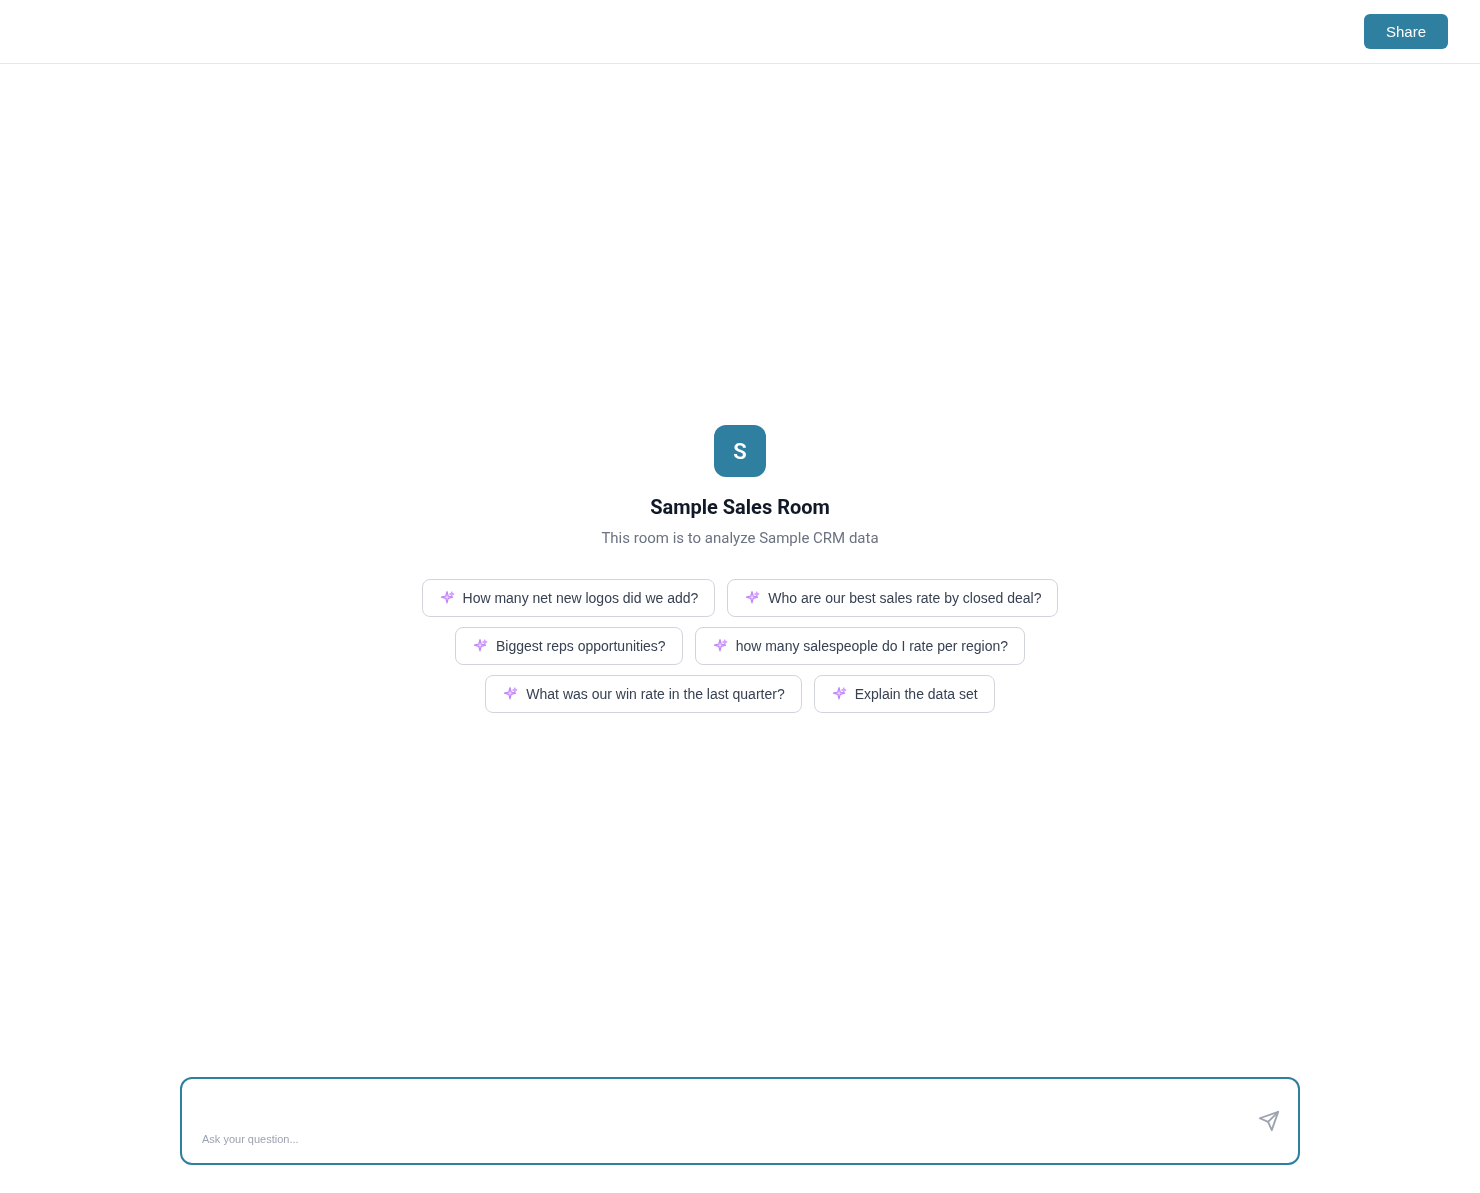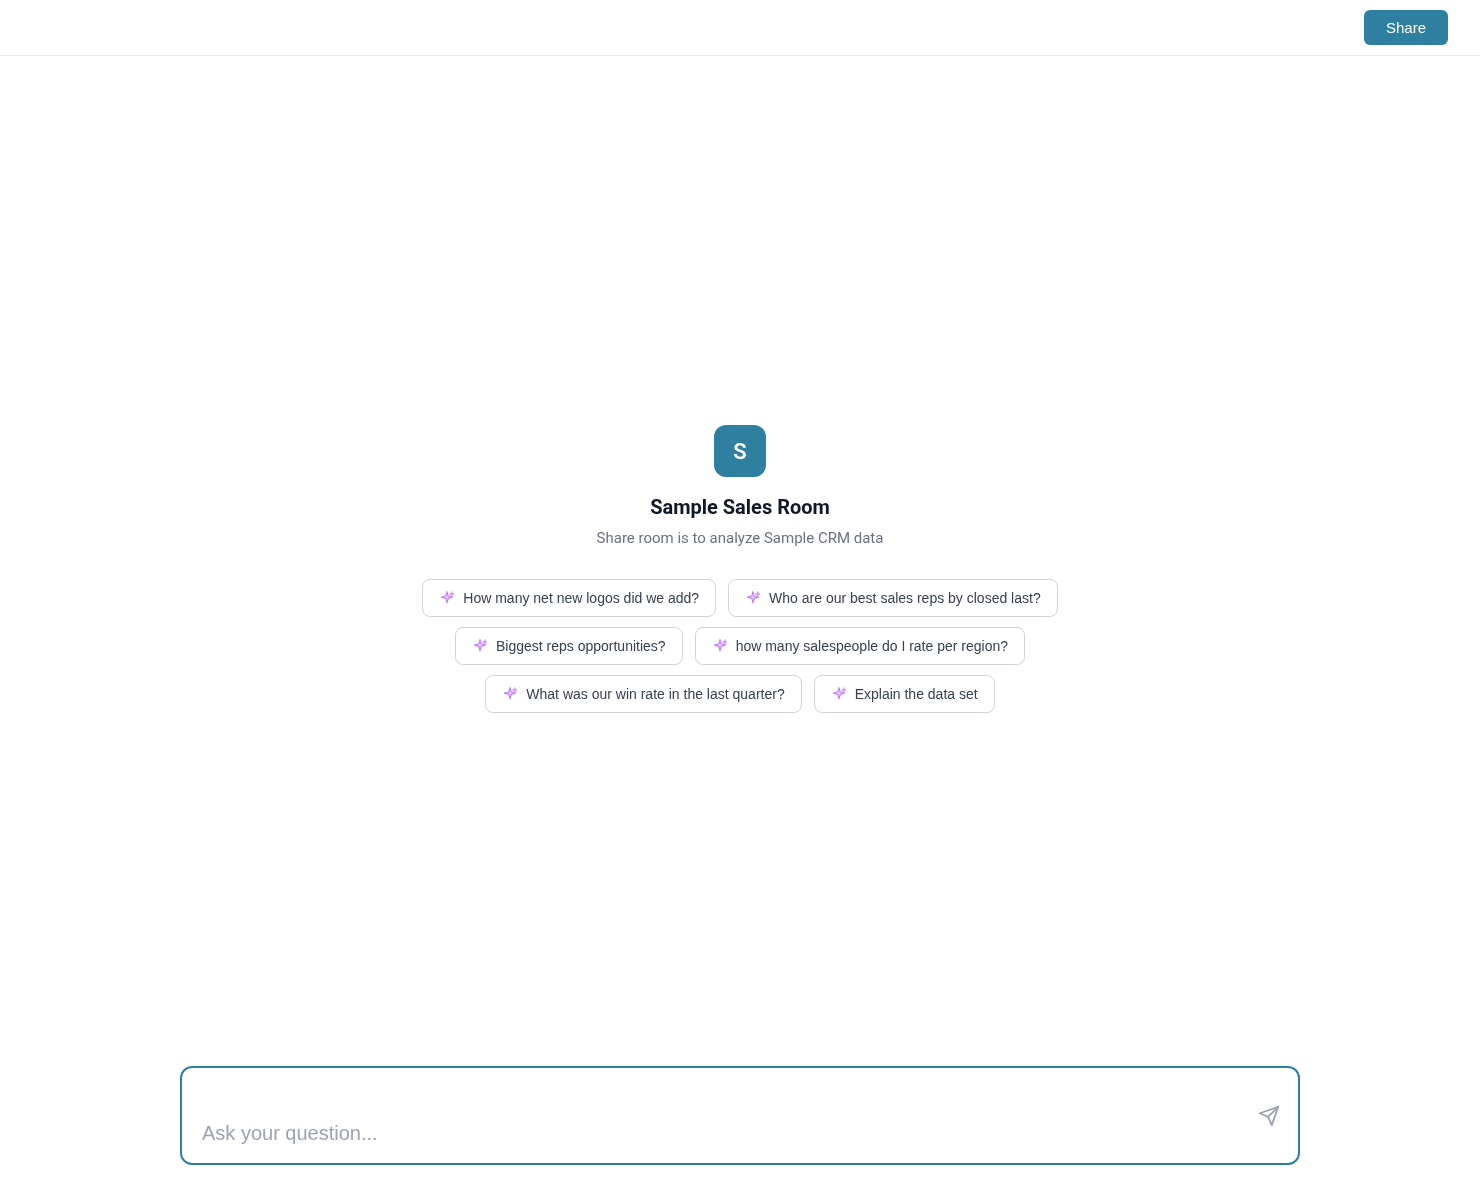--- a/index.html
+++ b/index.html
@@ -16,21 +16,21 @@
       overflow: hidden;
       position: relative;
     }
 
     
     .header {
       position: fixed;
       top: 0;
       left: 0;
       right: 0;
-      height: 56px;
+      height: 64px;
       background: #ffffff;
       border-bottom: 1px solid #e5e7eb;
       display: flex;
       align-items: center;
       justify-content: flex-end;
       padding: 0 32px;
       z-index: 100;
     }
 
     .share-button {
@@ -146,21 +146,21 @@
       background: #ffffff;
       display: flex;
       align-items: center;
     }
 
     .question-input {
       width: 100%;
       border: none;
       outline: none;
       padding: 18px 52px 18px 20px;
-      font-size: 20px;
+      font-size: 11px;
       color: #374151;
       background: transparent;
       border-radius: 12px;
       margin-top: 36px;
     }
 
     .question-input::placeholder {
       color: #9ca3af;
     }
 
@@ -184,38 +184,38 @@
   <button class="share-button">Share</button>
 </header>
 
 <main class="main-content">
   <div class="center-section">
 
     <div class="app-icon">S</div>
 
     <h1 class="room-title">Sample Sales Room</h1>
 
-    <p class="room-subtitle">Share room is to analyze Sample CRM data</p>
+    <p class="room-subtitle">This room is to analyze Sample CRM data</p>
 
     <div class="suggestions-container">
 
       <div class="suggestions-row">
         <button class="suggestion-chip">
           <svg class="sparkle-icon" viewBox="0 0 20 20" fill="none" xmlns="http://www.w3.org/2000/svg">
             <path d="M10 2L11.5 7.5L17 9L11.5 10.5L10 16L8.5 10.5L3 9L8.5 7.5L10 2Z" stroke="#c084fc" stroke-width="1.5" fill="#e9d5ff" stroke-linejoin="round"></path>
             <path d="M16 2L16.8 4.2L19 5L16.8 5.8L16 8L15.2 5.8L13 5L15.2 4.2L16 2Z" fill="#f0abfc" stroke="#c084fc" stroke-width="0.8" stroke-linejoin="round"></path>
           </svg>
           <span>How many net new logos did we add?</span>
         </button>
         <button class="suggestion-chip">
           <svg class="sparkle-icon" viewBox="0 0 20 20" fill="none" xmlns="http://www.w3.org/2000/svg">
             <path d="M10 2L11.5 7.5L17 9L11.5 10.5L10 16L8.5 10.5L3 9L8.5 7.5L10 2Z" stroke="#c084fc" stroke-width="1.5" fill="#e9d5ff" stroke-linejoin="round"></path>
             <path d="M16 2L16.8 4.2L19 5L16.8 5.8L16 8L15.2 5.8L13 5L15.2 4.2L16 2Z" fill="#f0abfc" stroke="#c084fc" stroke-width="0.8" stroke-linejoin="round"></path>
           </svg>
-          <span>Who are our best sales reps by closed last?</span>
+          <span>Who are our best sales rate by closed deal?</span>
         </button>
       </div>
 
       <div class="suggestions-row">
         <button class="suggestion-chip">
           <svg class="sparkle-icon" viewBox="0 0 20 20" fill="none" xmlns="http://www.w3.org/2000/svg">
             <path d="M10 2L11.5 7.5L17 9L11.5 10.5L10 16L8.5 10.5L3 9L8.5 7.5L10 2Z" stroke="#c084fc" stroke-width="1.5" fill="#e9d5ff" stroke-linejoin="round"></path>
             <path d="M16 2L16.8 4.2L19 5L16.8 5.8L16 8L15.2 5.8L13 5L15.2 4.2L16 2Z" fill="#f0abfc" stroke="#c084fc" stroke-width="0.8" stroke-linejoin="round"></path>
           </svg>
           <span>Biggest reps opportunities?</span>

